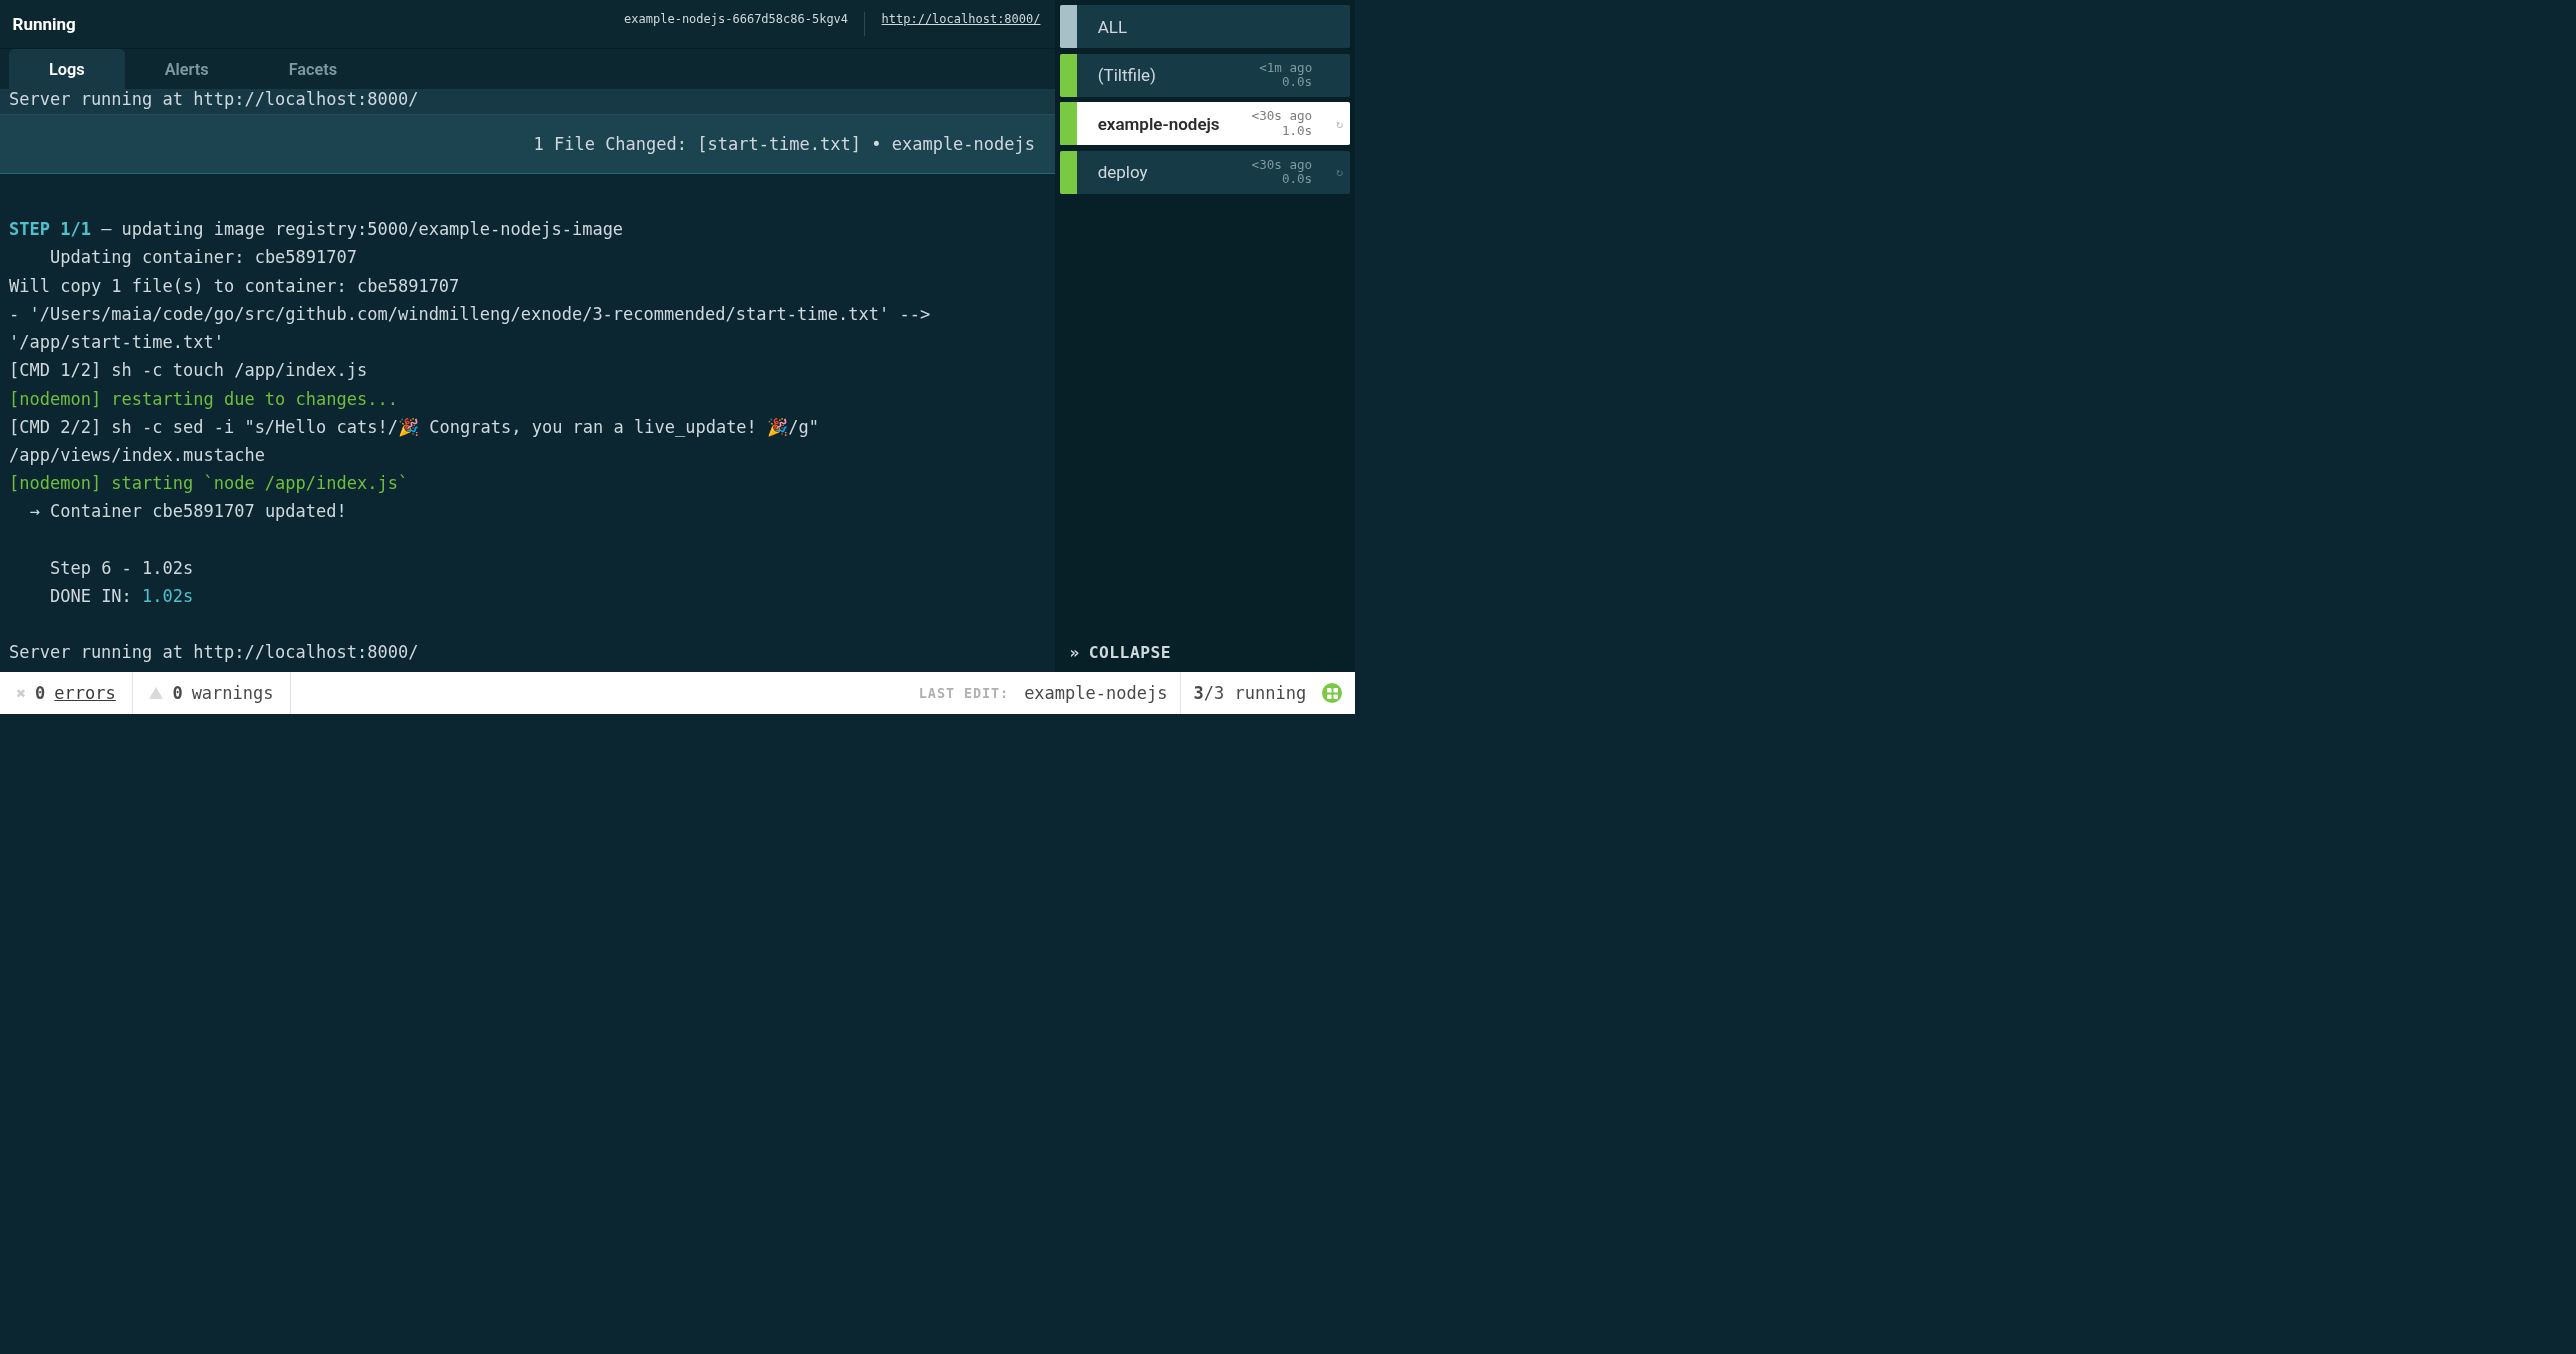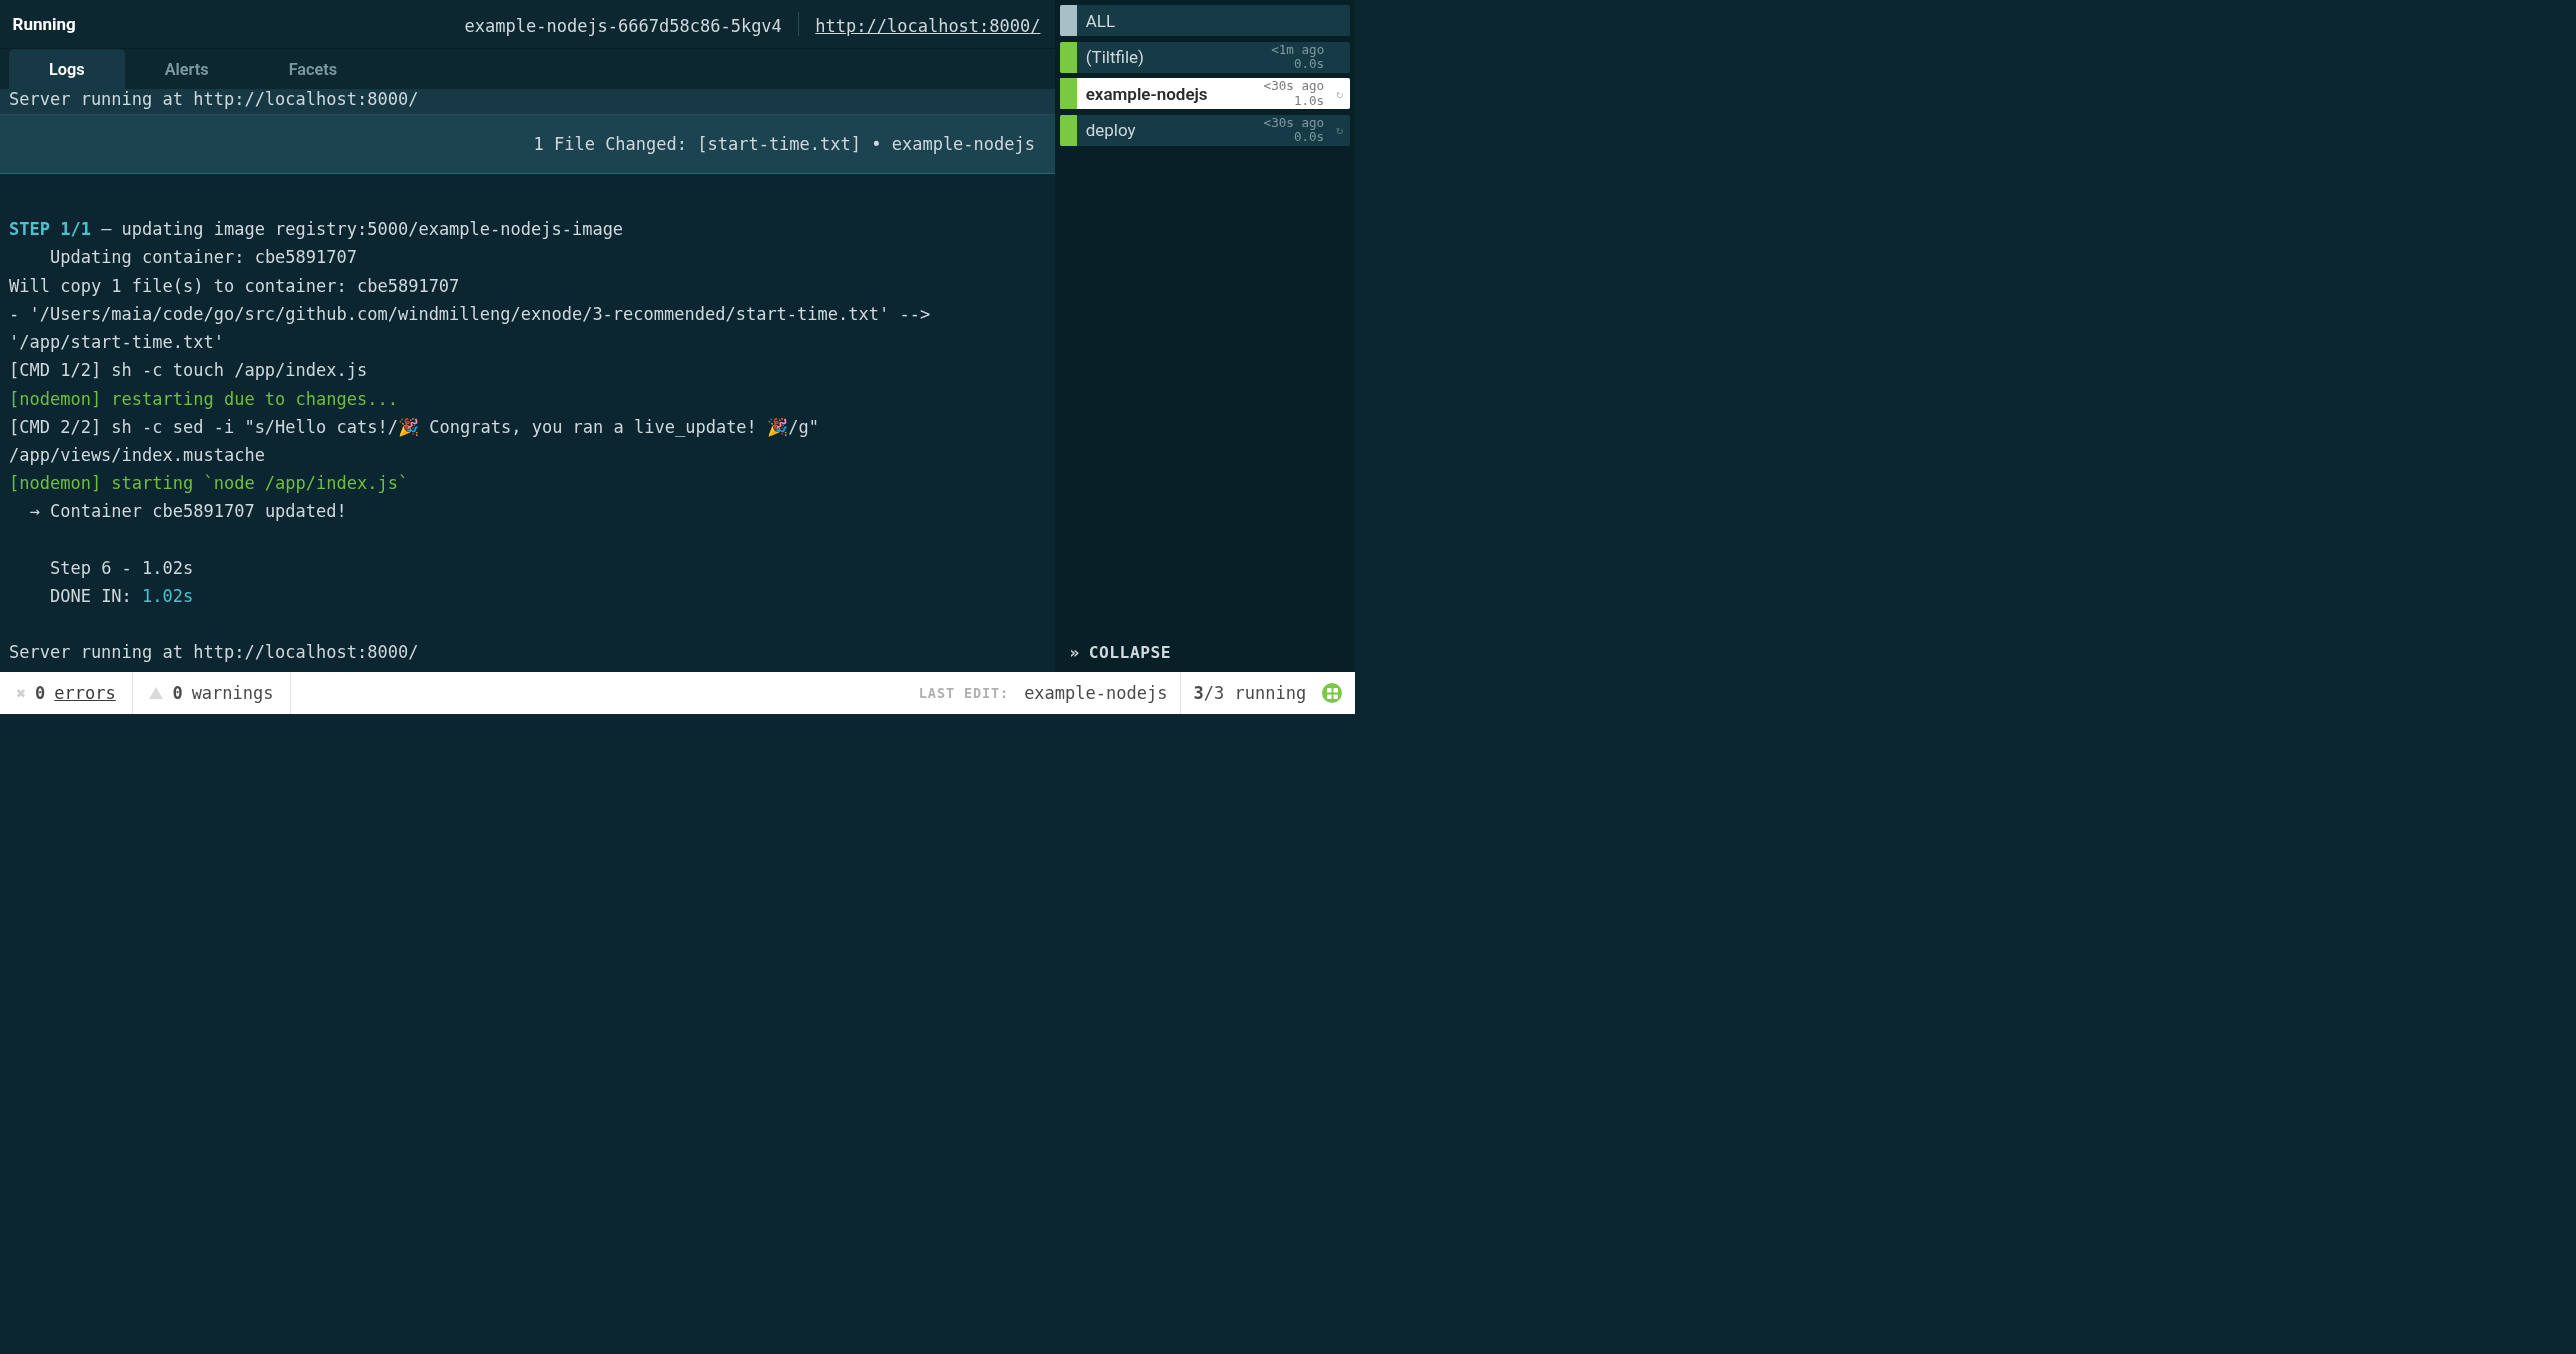--- a/index.html
+++ b/index.html
@@ -38,21 +38,21 @@
   .header{
     height:49px;
     background:var(--bg-header);
     display:flex;
     align-items:center;
     justify-content:space-between;
     padding:0 14.5px 0 12.6px;
     border-bottom:0.9px solid var(--bg-darker);
   }
   .header .status{color:var(--white);font-weight:700;font-family:-apple-system,BlinkMacSystemFont,Segoe UI,Roboto,sans-serif;font-size:17px;}
-  .header .meta{display:flex;align-items:flex-end;gap:16.3px;color:var(--text);font-size:17px;}
+  .header .meta{display:flex;align-items:flex-start;gap:16.3px;color:var(--text);font-size:12px;}
   .header .meta .sep{width:0.9px;height:23.5px;background:var(--divider);}
   .header .meta a{color:var(--text);text-decoration:underline;cursor:pointer;}
   .tabs{
     display:flex;
     background:var(--bg-header);
     height:40px;
     padding-left:9px;
     gap:0;
   }
   .tab{
@@ -103,26 +103,27 @@
   
   .sidebar{
     width:300px;
     background:var(--bg-darker);
     display:flex;flex-direction:column;
     padding:5.4px 5.4px 0 5.4px;
     gap:5.4px;
   }
   .side-item{
     display:flex;align-items:center;
-    height:31px;
+    height:43px;
     background:#163a46;
     border-radius:1.8px;
     overflow:hidden;
     cursor:pointer;
     position:relative;
+    gap:12px;
   }
   .side-item .bar{width:16.3px;height:100%;}
   .side-item .label{flex:1;padding-left:9px;font-family:-apple-system,BlinkMacSystemFont,Segoe UI,Roboto,sans-serif;font-size:17px;color:var(--text);}
   .side-item .times{display:flex;flex-direction:column;align-items:flex-end;padding-right:5.4px;font-family:-apple-system,BlinkMacSystemFont,Segoe UI,Roboto,sans-serif;font-size:12.6px;line-height:1.15;color:var(--text-muted);}
   .side-item .reload{width:20px;display:flex;align-items:center;justify-content:center;color:var(--text-muted);opacity:.6;font-size:11.7px;}
   .side-all .bar{background:#a7c0c7;}
   .side-green .bar{background:var(--green);}
   .side-item.selected{background:var(--white);}
   .side-item.selected .label{color:#2b2b2b;font-weight:600;}
   .side-item.selected .times{color:#7a7a7a;}

